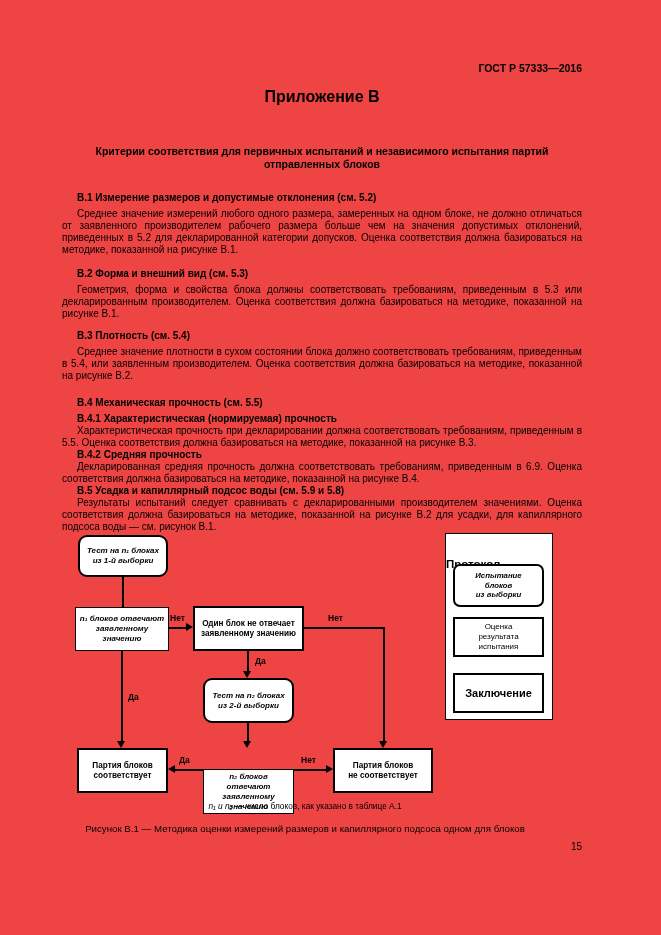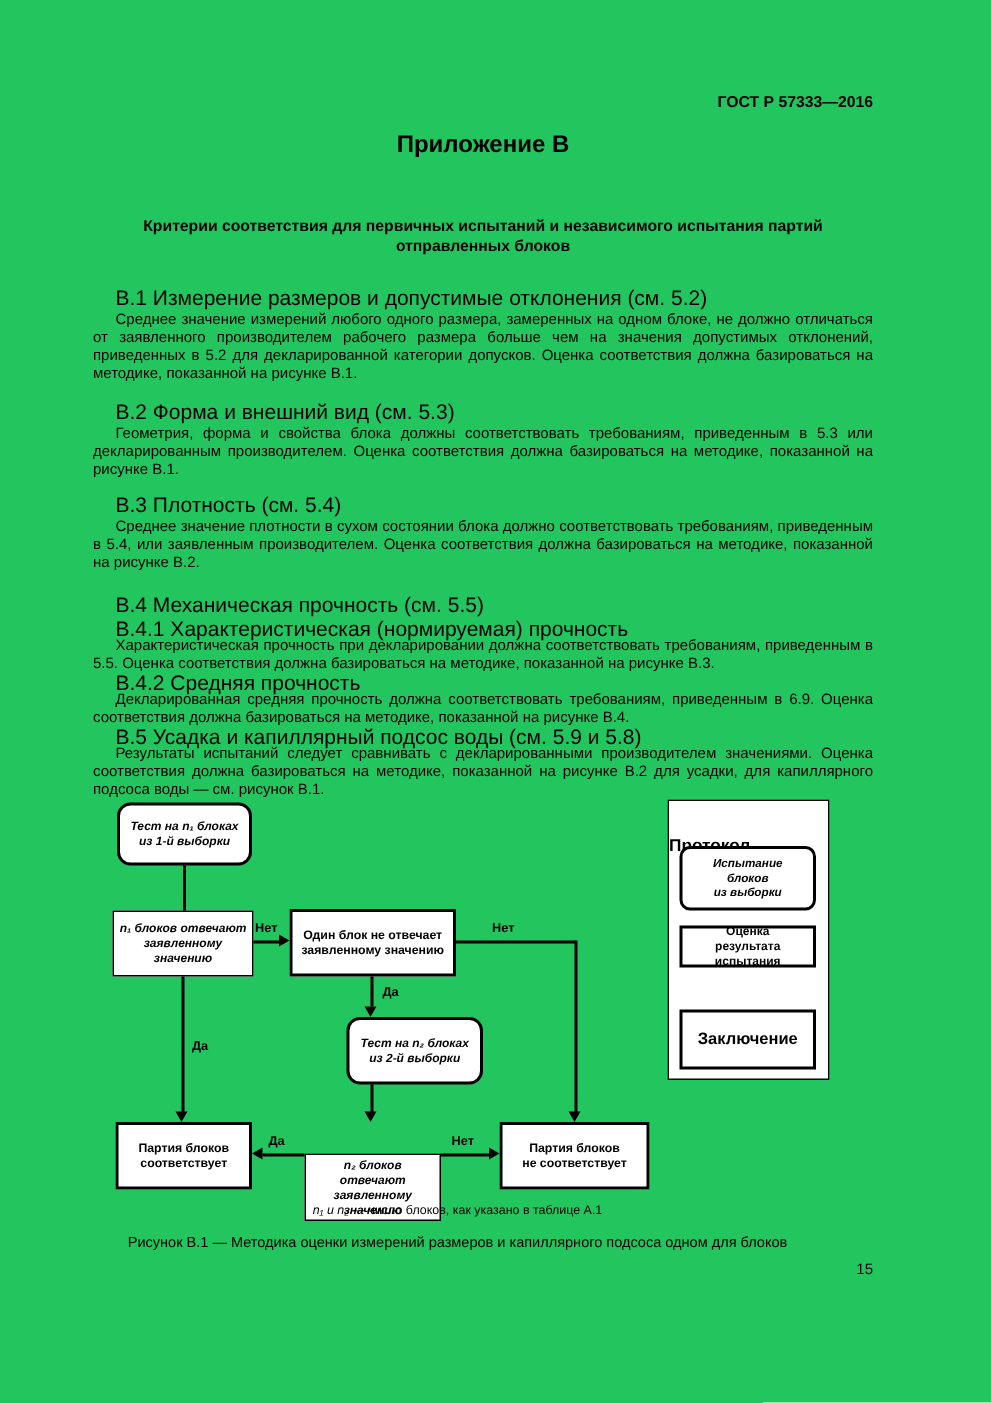--- a/index.html
+++ b/index.html
@@ -1,31 +1,31 @@
 <!DOCTYPE html>
 <html><head>
 <meta charset="utf-8">
 <style>
   html,body{margin:0;padding:0;background:#fff;}
   .page{
-    position:relative;width:661px;height:935px;background:#22c55e;color:#000;
+    position:relative;width:661px;height:935px;background:#ef4444;color:#000;
     font-family:"Liberation Sans","DejaVu Sans",sans-serif;overflow:hidden;
   }
   .pre{white-space:pre-line;}
   
   .gost-header{position:absolute;top:62px;left:62px;width:520px;text-align:right;
     font-weight:bold;font-size:10.5px;}
   .app-label{position:absolute;top:91px;left:62px;width:520px;text-align:center;
     font-weight:bold;font-size:16px;line-height:12px;}
   .app-kind{position:absolute;top:103px;left:62px;width:520px;text-align:center;
     font-weight:bold;font-size:10px;line-height:12px;}
   .doc-title{position:absolute;top:145px;left:62px;width:520px;text-align:center;
     font-weight:bold;font-size:10.5px;line-height:13px;}
   .sections{position:absolute;top:192px;left:62px;width:520px;}
-  .sh{font-weight:normal;font-size:14px;line-height:12px;text-indent:15px;margin:0;}
+  .sh{font-weight:bold;font-size:10px;line-height:12px;text-indent:15px;margin:0;}
   .sp{font-size:10px;line-height:12px;text-align:justify;text-indent:15px;margin:0;}
   .mt12{margin-top:12px;} .mt10{margin-top:10px;} .mt15{margin-top:15px;}
   .mb4{margin-bottom:4px;}
   
   .figure{position:absolute;left:0;top:528px;width:661px;height:340px;}
   .fbox{position:absolute;display:flex;align-items:center;justify-content:center;
     text-align:center;white-space:pre-line;background:#fff;box-sizing:border-box;}
   .thick{border:2.5px solid #000;} .thin{border:1.5px solid #000;}
   .round{border-radius:9px;}
   .bi{font-weight:bold;font-style:italic;font-size:8px;line-height:10px;}
@@ -36,21 +36,21 @@
   .arr-right{border-top:4.5px solid transparent;border-bottom:4.5px solid transparent;border-left:7px solid #000;}
   .arr-left{border-top:4.5px solid transparent;border-bottom:4.5px solid transparent;border-right:7px solid #000;}
   .alabel{position:absolute;font-weight:bold;font-size:8.5px;}
   
   .panel{position:absolute;left:445px;top:5px;width:108px;height:187px;
     border:1.5px solid #000;box-sizing:border-box;background:#fff;}
   .panel-title{margin-top:24px;font-weight:bold;font-size:11.5px;}
   .pbox{position:absolute;left:7px;width:91px;display:flex;align-items:center;justify-content:center;
     text-align:center;white-space:pre-line;box-sizing:border-box;background:#fff;}
   .p1{top:30px;height:43px;border:2px solid #000;border-radius:7px;font-weight:bold;font-style:italic;font-size:7.8px;line-height:9.5px;}
-  .p2{top:83px;height:28px;border:2px solid #000;font-weight:bold;font-size:8px;line-height:10px;}
+  .p2{top:83px;height:40px;border:2px solid #000;font-weight:normal;font-size:8px;line-height:10px;}
   .p3{top:139px;height:40px;border:2.5px solid #000;font-weight:bold;font-size:11px;}
   .footnote{position:absolute;left:75px;top:273px;width:460px;text-align:center;font-size:8.3px;}
   .footnote .it{font-style:italic;}
   .fig-caption{position:absolute;left:35px;top:295px;width:540px;text-align:center;font-size:9.7px;}
   .pagenum{position:absolute;top:841px;left:62px;width:520px;text-align:right;font-size:10px;}
 </style>
 </head>
 <body>
 
 <div class="page">
@@ -83,21 +83,21 @@
     <div class="fbox thick round bi" style="left:78px;top:7px;width:90px;height:42px;">Тест на n₁ блоках
 из 1-й выборки</div>
 
     <div class="fbox thin bi" style="left:75px;top:79px;width:94px;height:44px;">n₁ блоков отвечают
 заявленному
 значению</div>
 
     <div class="fbox thick bb" style="left:193px;top:78px;width:111px;height:45px;">Один блок не отвечает
 заявленному значению</div>
 
-    <div class="fbox thick round bi" style="left:203px;top:150px;width:91px;height:45px;margin-left:28px;">Тест на n₂ блоках
+    <div class="fbox thick round bi" style="left:203px;top:150px;width:91px;height:45px;">Тест на n₂ блоках
 из 2-й выборки</div>
 
     <div class="fbox thick bb" style="left:77px;top:220px;width:91px;height:45px;">Партия блоков
 соответствует</div>
 
     <div class="fbox thin bi" style="left:203px;top:220px;width:91px;height:45px;margin-top:21px;">n₂ блоков
 отвечают
 заявленному
 значению</div>
 

